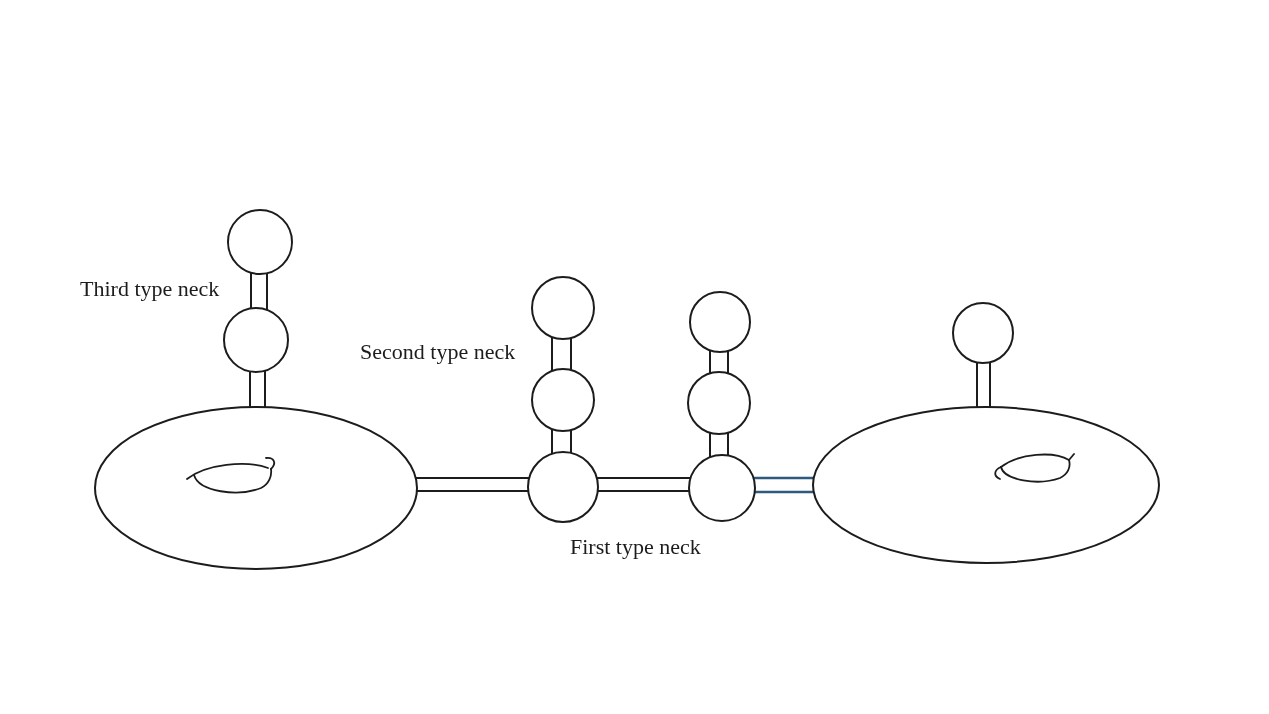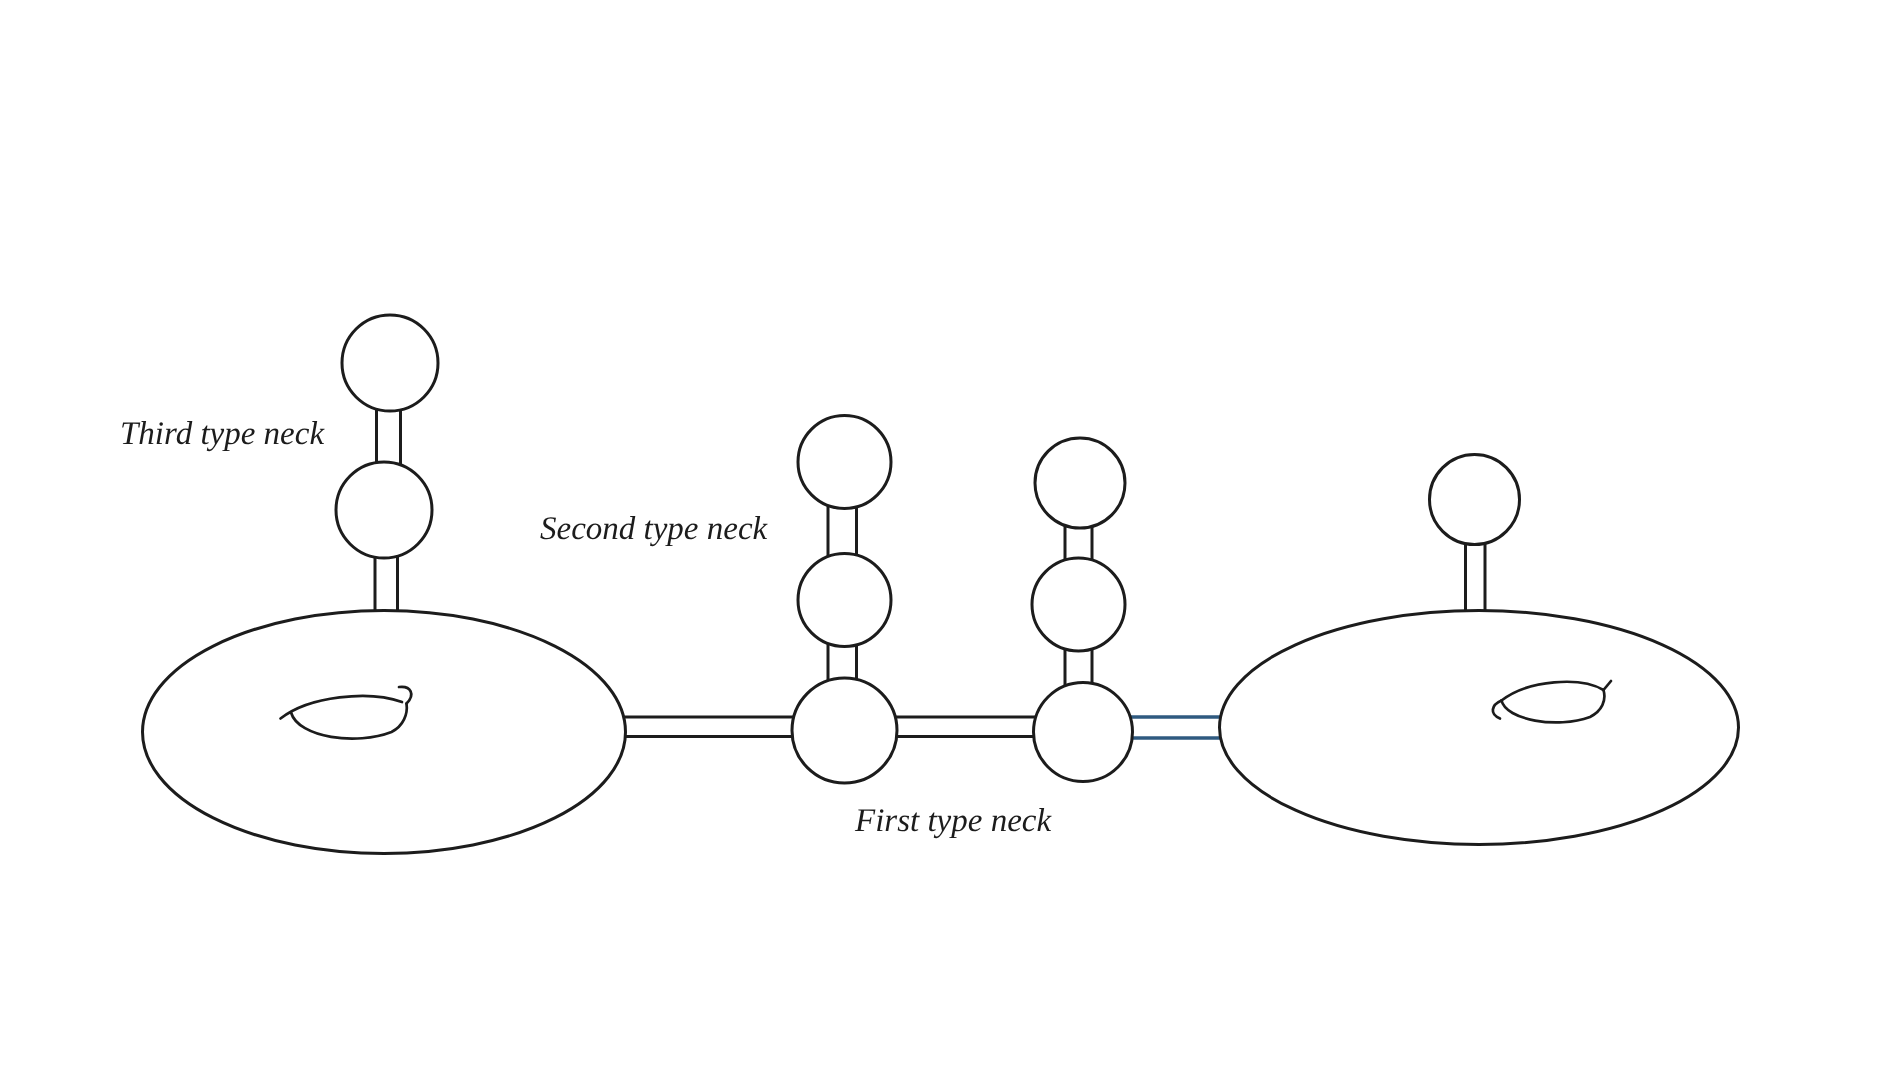--- a/index.html
+++ b/index.html
@@ -13,21 +13,20 @@
     height: 714px;
     background: var(--paper);
     overflow: hidden;
     font-family: "Liberation Serif", serif;
   }
   .stage {
     position: relative;
     width: 1238px;
     height: 714px;
     background: var(--paper);
-    font-style: italic;
   }
   svg { display: block; }
   .line {
     stroke: var(--ink);
     stroke-width: 2;
     fill: none;
     stroke-linecap: butt;
   }
   .line-accent {
     stroke: var(--accent);

